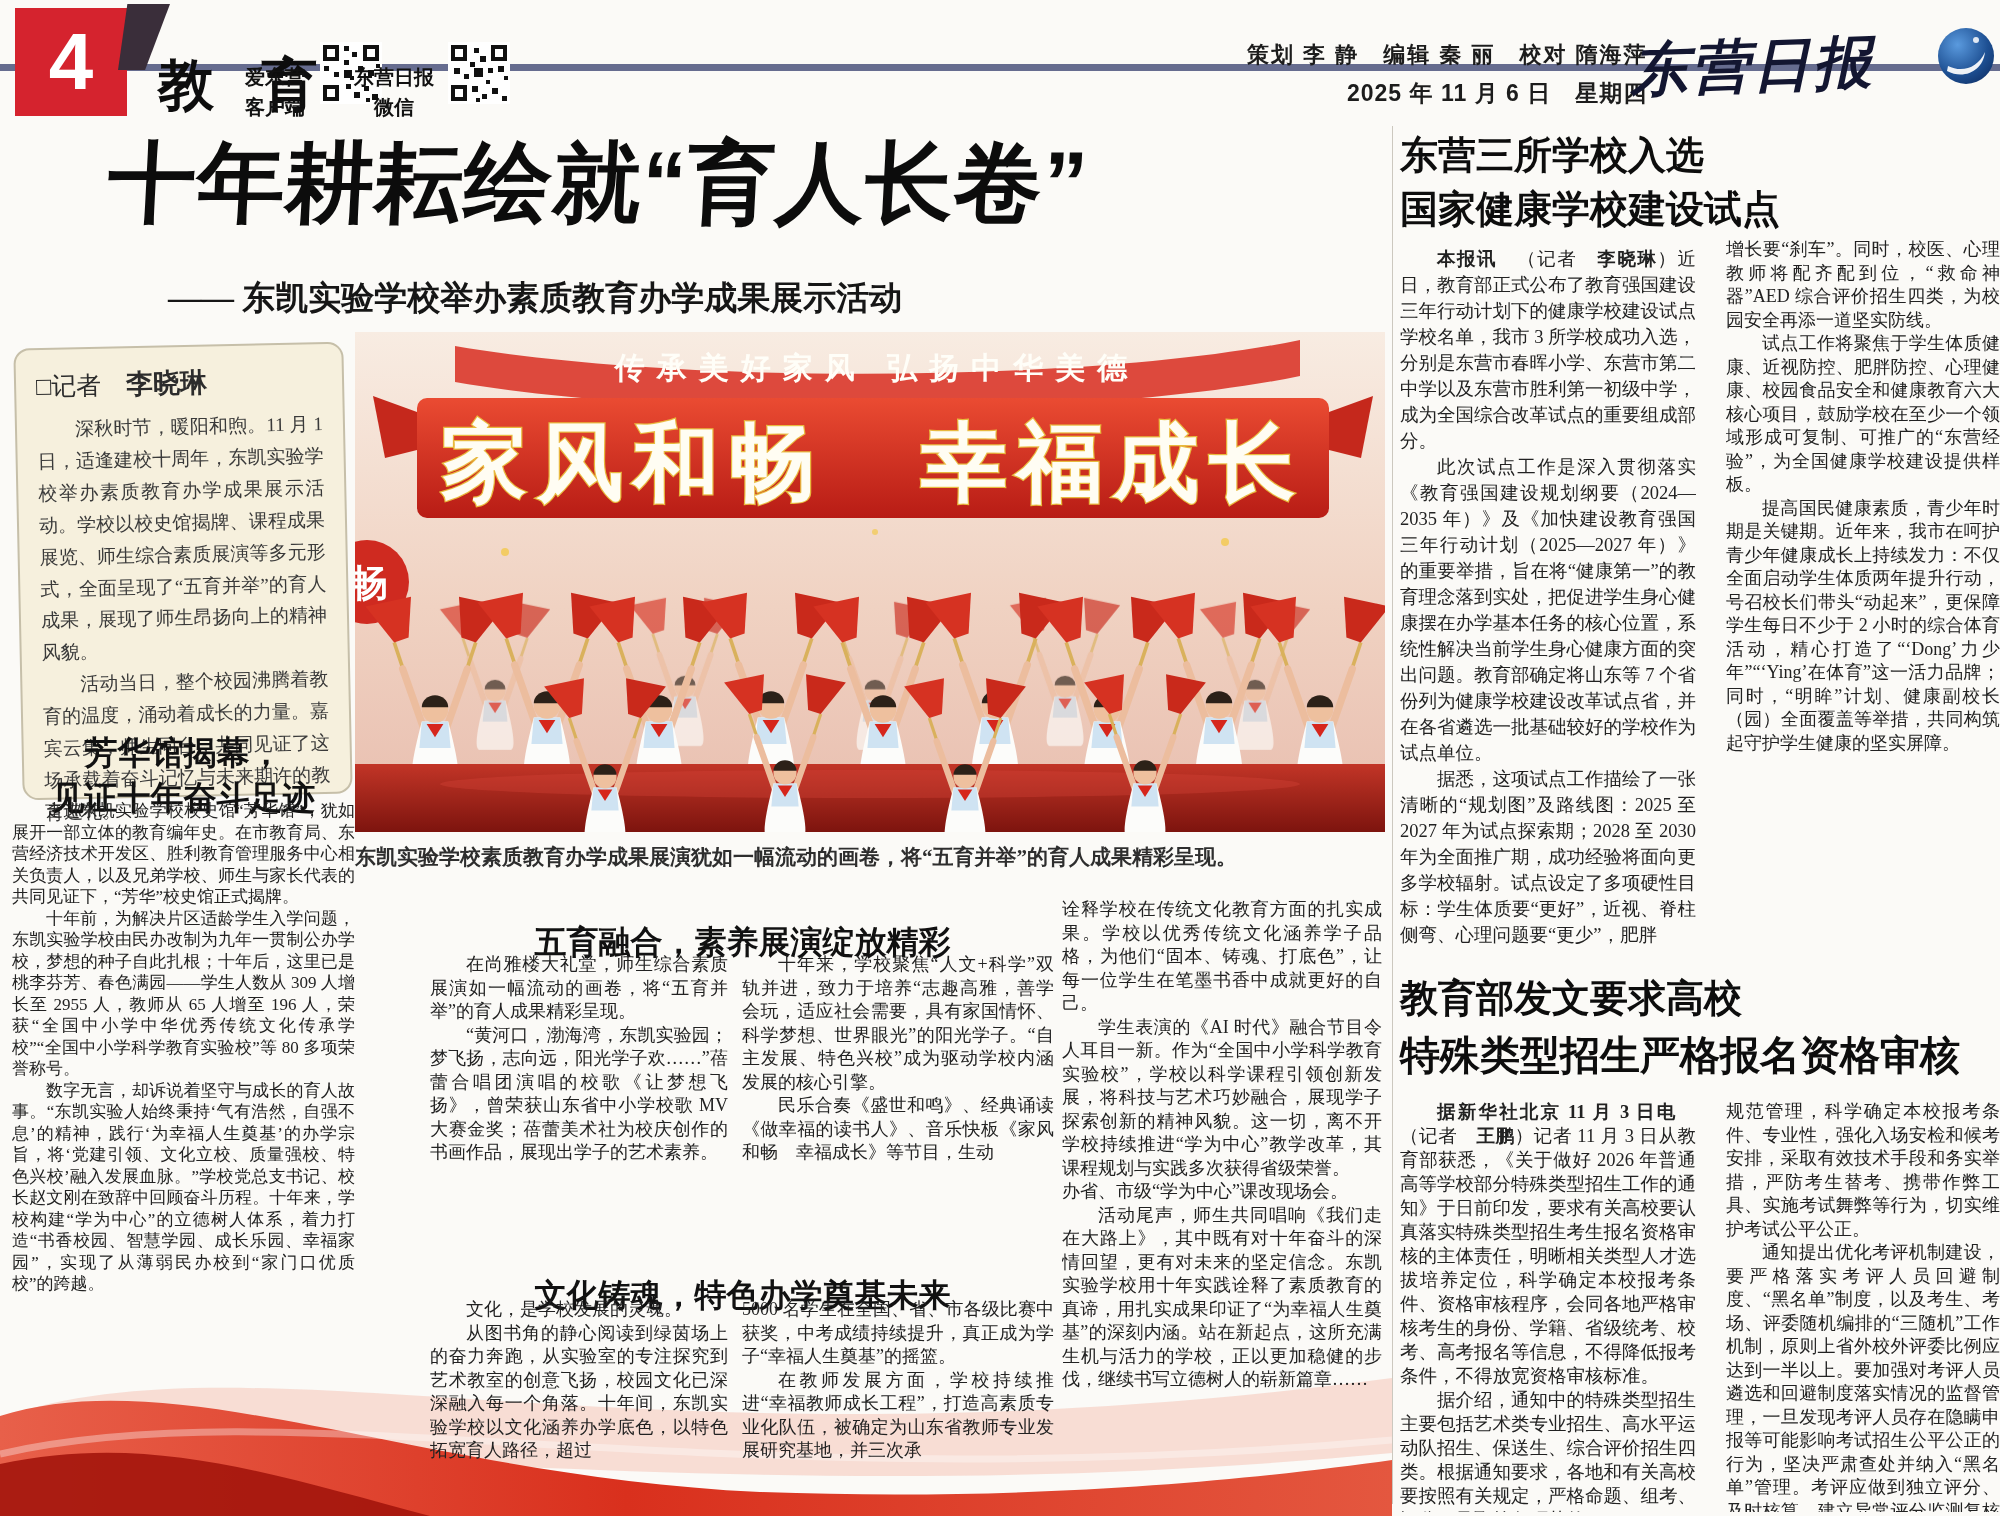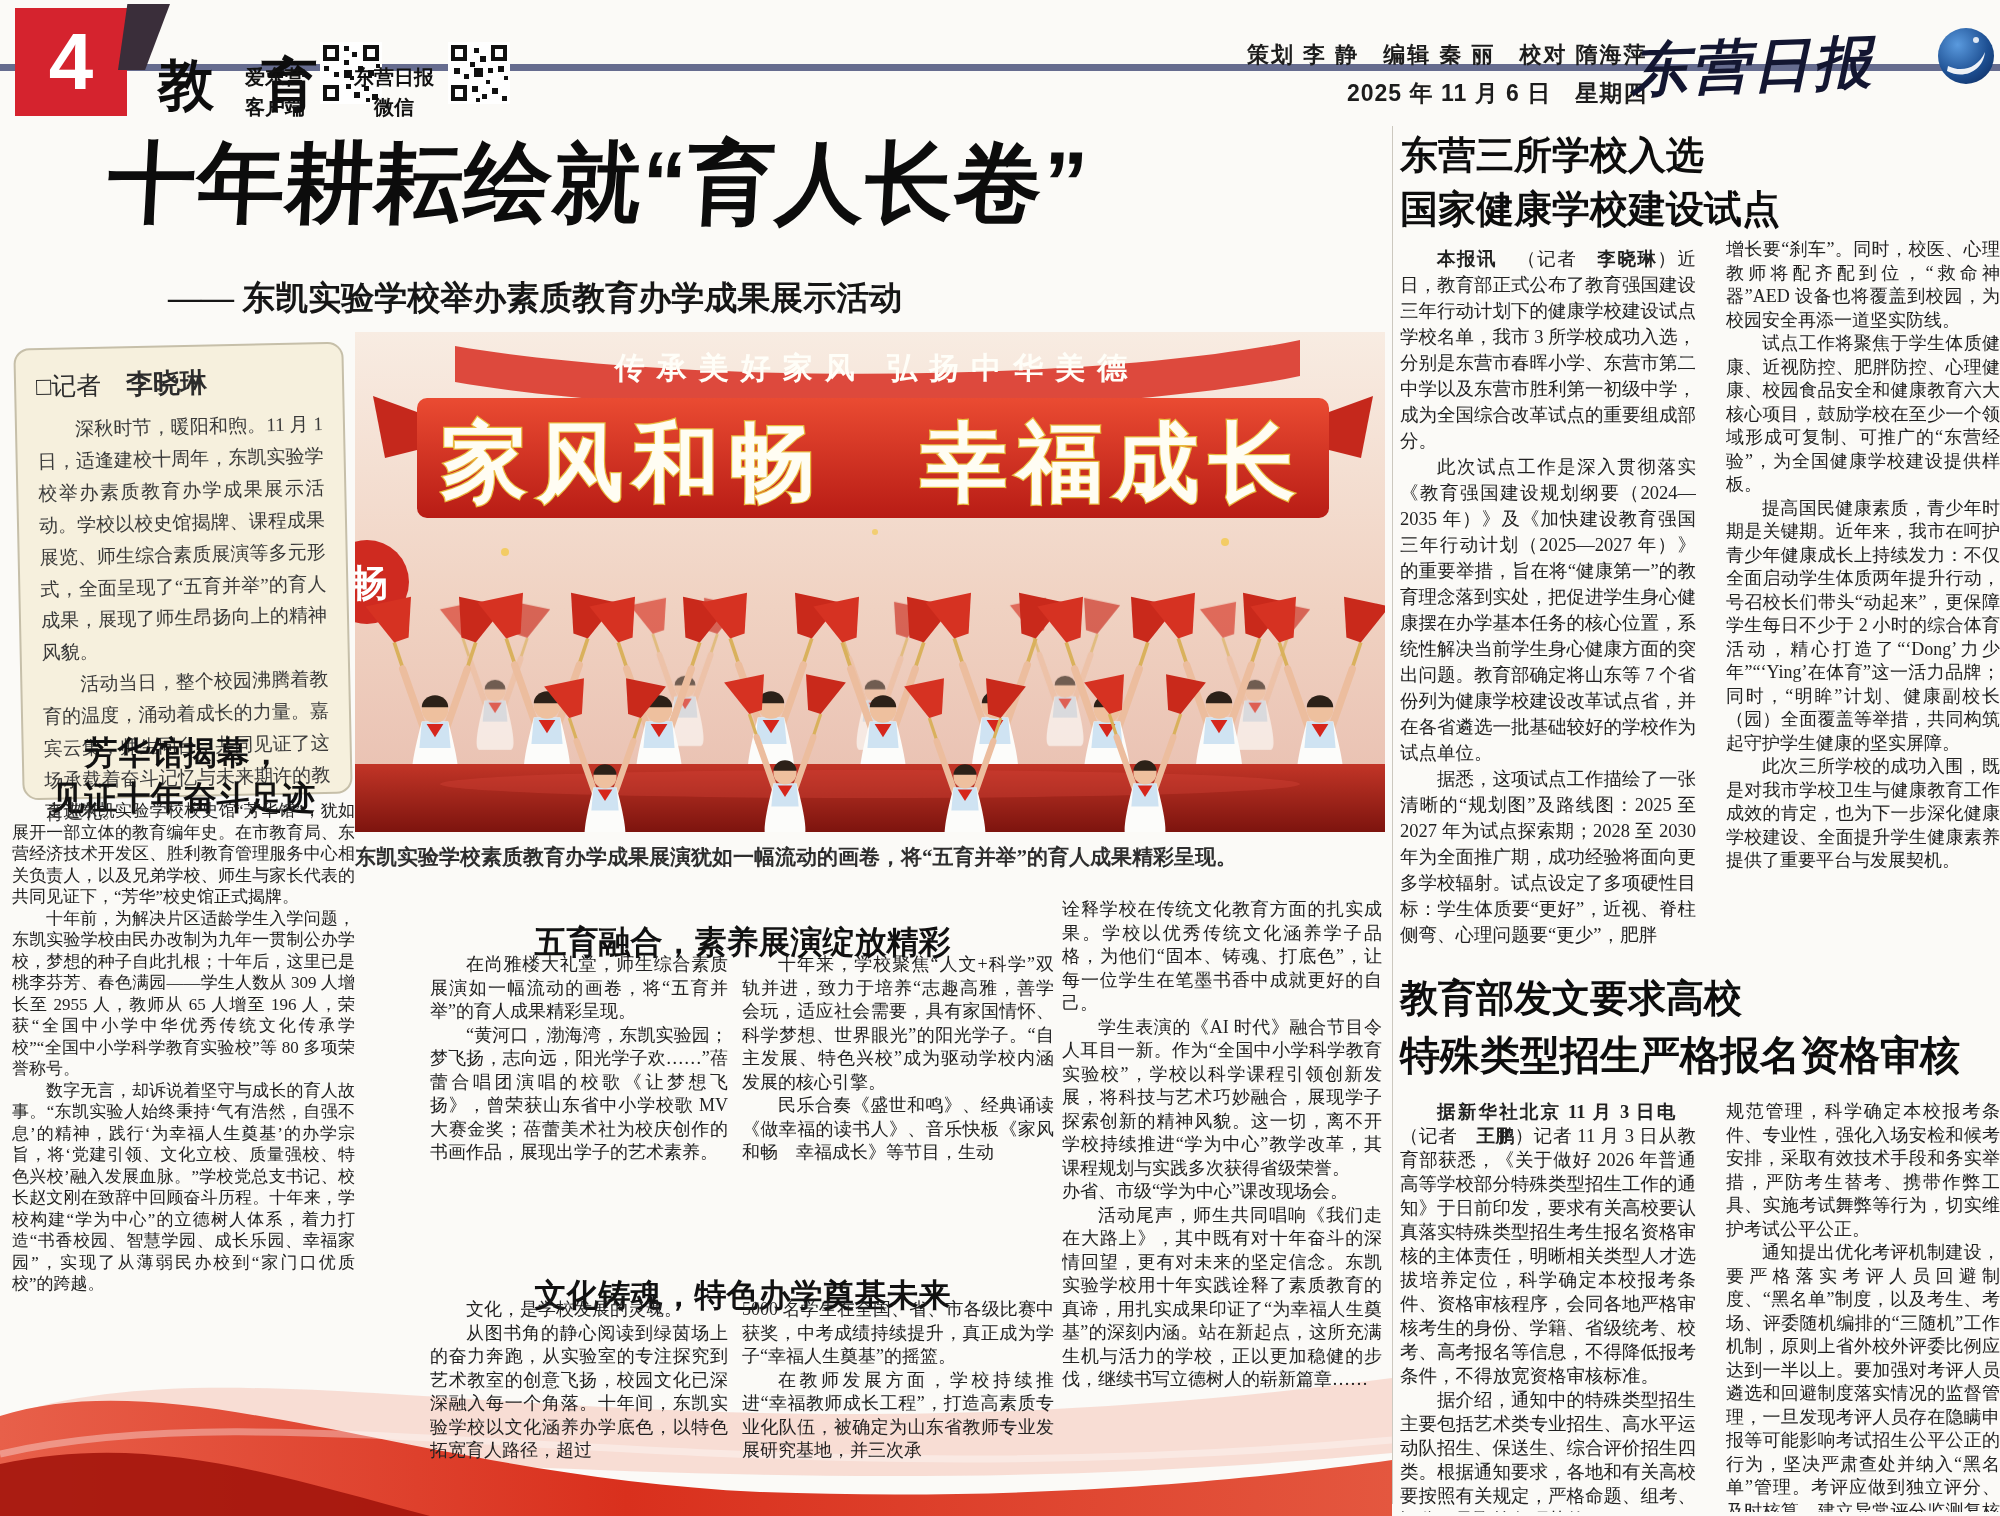--- a/index.html
+++ b/index.html
@@ -289,24 +289,23 @@
   <div class="abs" id="v-rule"></div>
 
   <div class="abs art-headline hei" id="a1-h1">东营三所学校入选</div>
   <div class="abs art-headline hei" id="a1-h2">国家健康学校建设试点</div>
   <div class="abs colblock" id="a1-colL">
     <p><b>本报讯</b><span>　（记者　</span><b>李晓琳</b><span>）</span><span>近日，教育部正式公布了教育强国建设三年行动计划下的健康学校建设试点学校名单，我市 3 所学校成功入选，分别是东营市春晖小学、东营市第二中学以及东营市胜利第一初级中学，成为全国综合改革试点的重要组成部分。</span></p>
     <p>此次试点工作是深入贯彻落实《教育强国建设规划纲要（2024—2035 年）》及《加快建设教育强国三年行动计划（2025—2027 年）》的重要举措，旨在将“健康第一”的教育理念落到实处，把促进学生身心健康摆在办学基本任务的核心位置，系统性解决当前学生身心健康方面的突出问题。教育部确定将山东等 7 个省份列为健康学校建设改革试点省，并在各省遴选一批基础较好的学校作为试点单位。</p>
     <p>据悉，这项试点工作描绘了一张清晰的“规划图”及路线图：2025 至 2027 年为试点探索期；2028 至 2030 年为全面推广期，成功经验将面向更多学校辐射。试点设定了多项硬性目标：学生体质要“更好”，近视、脊柱侧弯、心理问题要“更少”，肥胖</p>
   </div>
   <div class="abs colblock" id="a1-colR">
-    <p class="ni">增长要“刹车”。同时，校医、心理教师将配齐配到位，“救命神器”AED 设备也将覆盖到校园，为校园安全再添一道坚实防线。</p>
+    <p class="ni">增长要“刹车”。同时，校医、心理教师将配齐配到位，“救命神器”AED 综合评价招生四类，为校园安全再添一道坚实防线。</p>
     <p>试点工作将聚焦于学生体质健康、近视防控、肥胖防控、心理健康、校园食品安全和健康教育六大核心项目，鼓励学校在至少一个领域形成可复制、可推广的“东营经验”，为全国健康学校建设提供样板。</p>
     <p>提高国民健康素质，青少年时期是关键期。近年来，我市在呵护青少年健康成长上持续发力：不仅全面启动学生体质两年提升行动，号召校长们带头“动起来”，更保障学生每日不少于 2 小时的综合体育活动，精心打造了“‘Dong’力少年”“‘Ying’在体育”这一活力品牌；同时，“明眸”计划、健康副校长（园）全面覆盖等举措，共同构筑起守护学生健康的坚实屏障。</p>
-    <p>此次三所学校的成功入围，既是对我市学校卫生与健康教育工作成效的肯定，也为下一步深化健康学校建设、全面提升学生健康素养提供了重要平台与发展契机。</p>
   </div>
 
   <div class="abs art-headline hei" id="a2-h1">教育部发文要求高校</div>
   <div class="abs art-headline hei" id="a2-h2">特殊类型招生严格报名资格审核</div>
   <div class="abs colblock" id="a2-colL">
     <p><b>据新华社北京 11 月 3 日电</b><span>　（记者　</span><b>王鹏</b><span>）</span><span>记者 11 月 3 日从教育部获悉，《关于做好 2026 年普通高等学校部分特殊类型招生工作的通知》于日前印发，要求有关高校要认真落实特殊类型招生考生报名资格审核的主体责任，明晰相关类型人才选拔培养定位，科学确定本校报考条件、资格审核程序，会同各地严格审核考生的身份、学籍、省级统考、校考、高考报名等信息，不得降低报考条件，不得放宽资格审核标准。</span></p>
     <p>据介绍，通知中的特殊类型招生主要包括艺术类专业招生、高水平运动队招生、保送生、综合评价招生四类。根据通知要求，各地和有关高校要按照有关规定，严格命题、组考、评分、录取等各环节的</p>
   </div>
   <div class="abs colblock" id="a2-colR">
     <p class="ni">规范管理，科学确定本校报考条件、专业性，强化入场安检和候考安排，采取有效技术手段和务实举措，严防考生替考、携带作弊工具、实施考试舞弊等行为，切实维护考试公平公正。</p>

